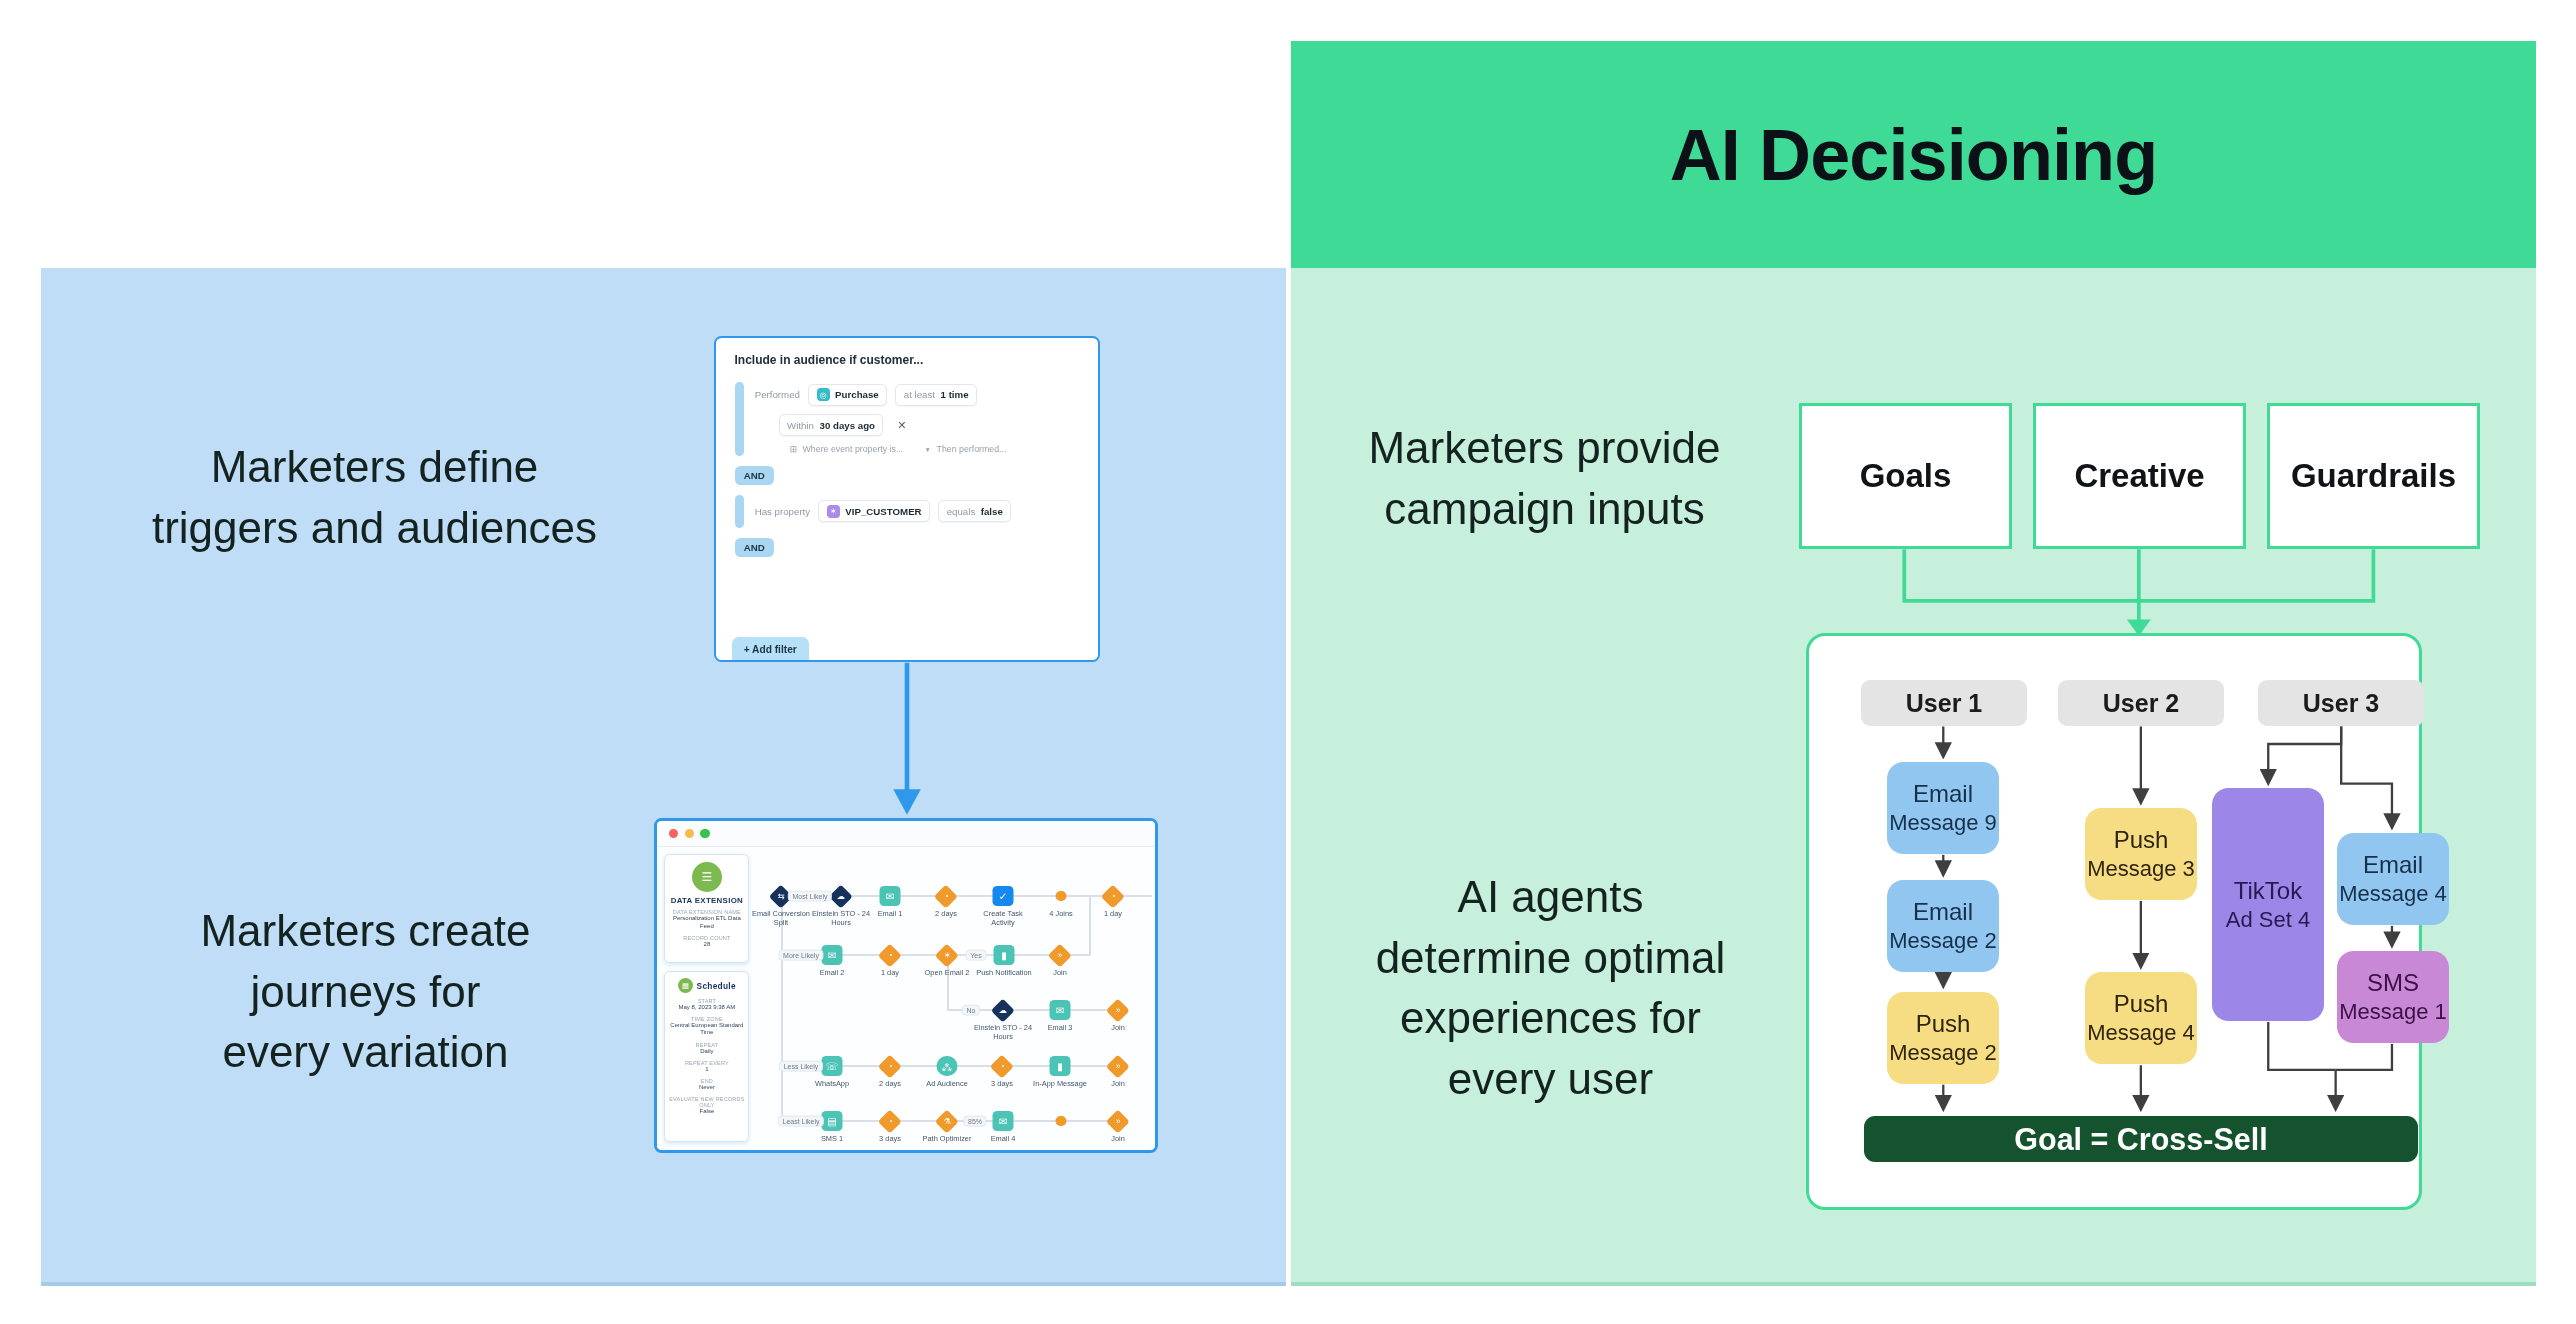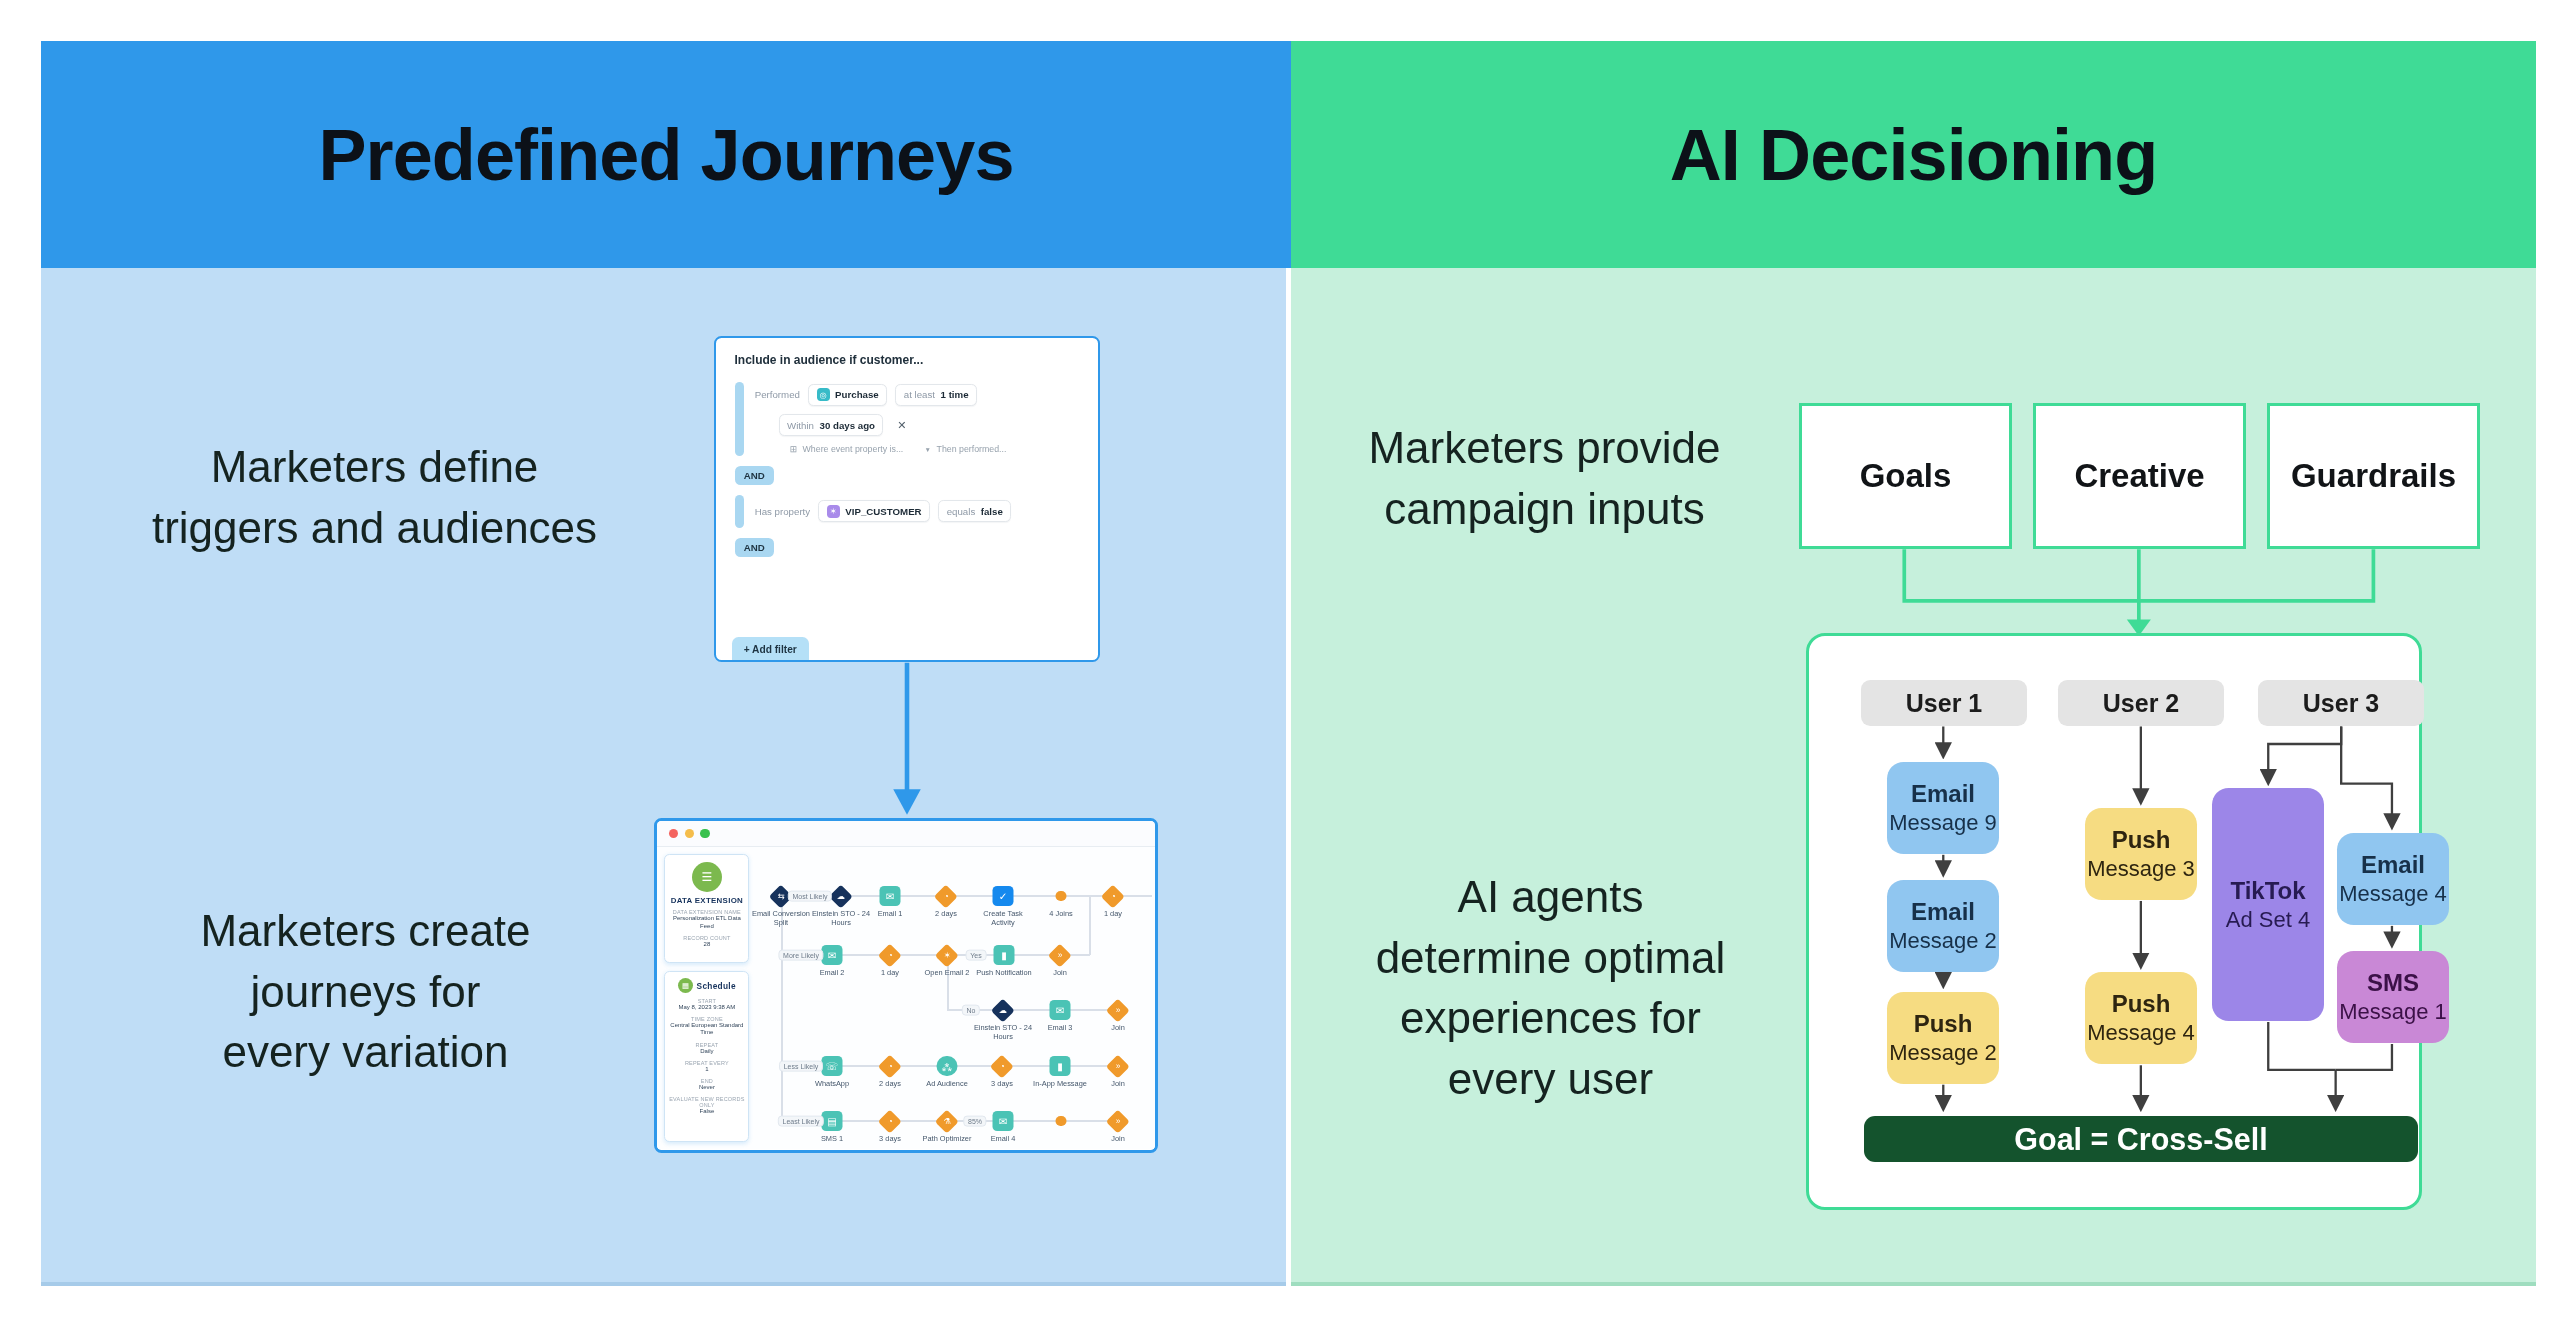--- a/index.html
+++ b/index.html
@@ -95,39 +95,36 @@
   #input-goals{left:1799px;} #input-creative{left:2033px;} #input-guardrails{left:2267px;}
   #green-connector-svg { position:absolute; left:1799px; top:549px; }
 
   
   #flow-panel { position:absolute; left:1806px; top:633px; width:616px; height:577px; background:#fff;
                 border:3.7px solid #3FDB96; border-radius:19px; }
   .uchip { position:absolute; width:166px; height:46px; background:#E4E4E4; border-radius:9.2px; display:flex;
            align-items:center; justify-content:center; font-size:25px; font-weight:bold; color:#1C1C1C; }
   .fnode { position:absolute; width:112px; height:92px; border-radius:16.6px; display:flex; flex-direction:column;
            align-items:center; justify-content:center; line-height:1.25; }
-  .fnode .ch { font-weight:bold; font-size:24px; }
+  .fnode .ch { font-weight:normal; font-size:24px; }
   .fnode .nm { font-size:22px; }
   .fnode.blue { background:#90C6F0; color:#173049; }
   .fnode.yellow { background:#F6DC82; color:#2E2510; }
   .fnode.purple { background:#9C86E8; color:#271B52; height:233px; }
   .fnode.pink { background:#C988D6; color:#3B1147; }
   #goal-bar { position:absolute; left:55px; top:480px; width:554px; height:46px; background:#14532d;
               border-radius:11px; display:flex; align-items:center; justify-content:center;
               font-size:30.5px; font-weight:bold; color:#fff; }
   #flow-arrows-svg { position:absolute; left:0; top:0; }
 </style>
 </head>
 <body>
 
 <div id="canvas">
 
-  <div class="hdr" id="hdr-left">
-    <h1>Predefined Journeys</h1>
-  </div>
   <div class="hdr" id="hdr-right">
     <h1>AI Decisioning</h1>
   </div>
 
   <div class="panelbody" id="body-left"></div>
   <div class="panelbody" id="body-right"></div>
 
   <div class="caption" style="left:102px; top:901px; width:527px;">Marketers create
 journeys for
 every variation</div>

